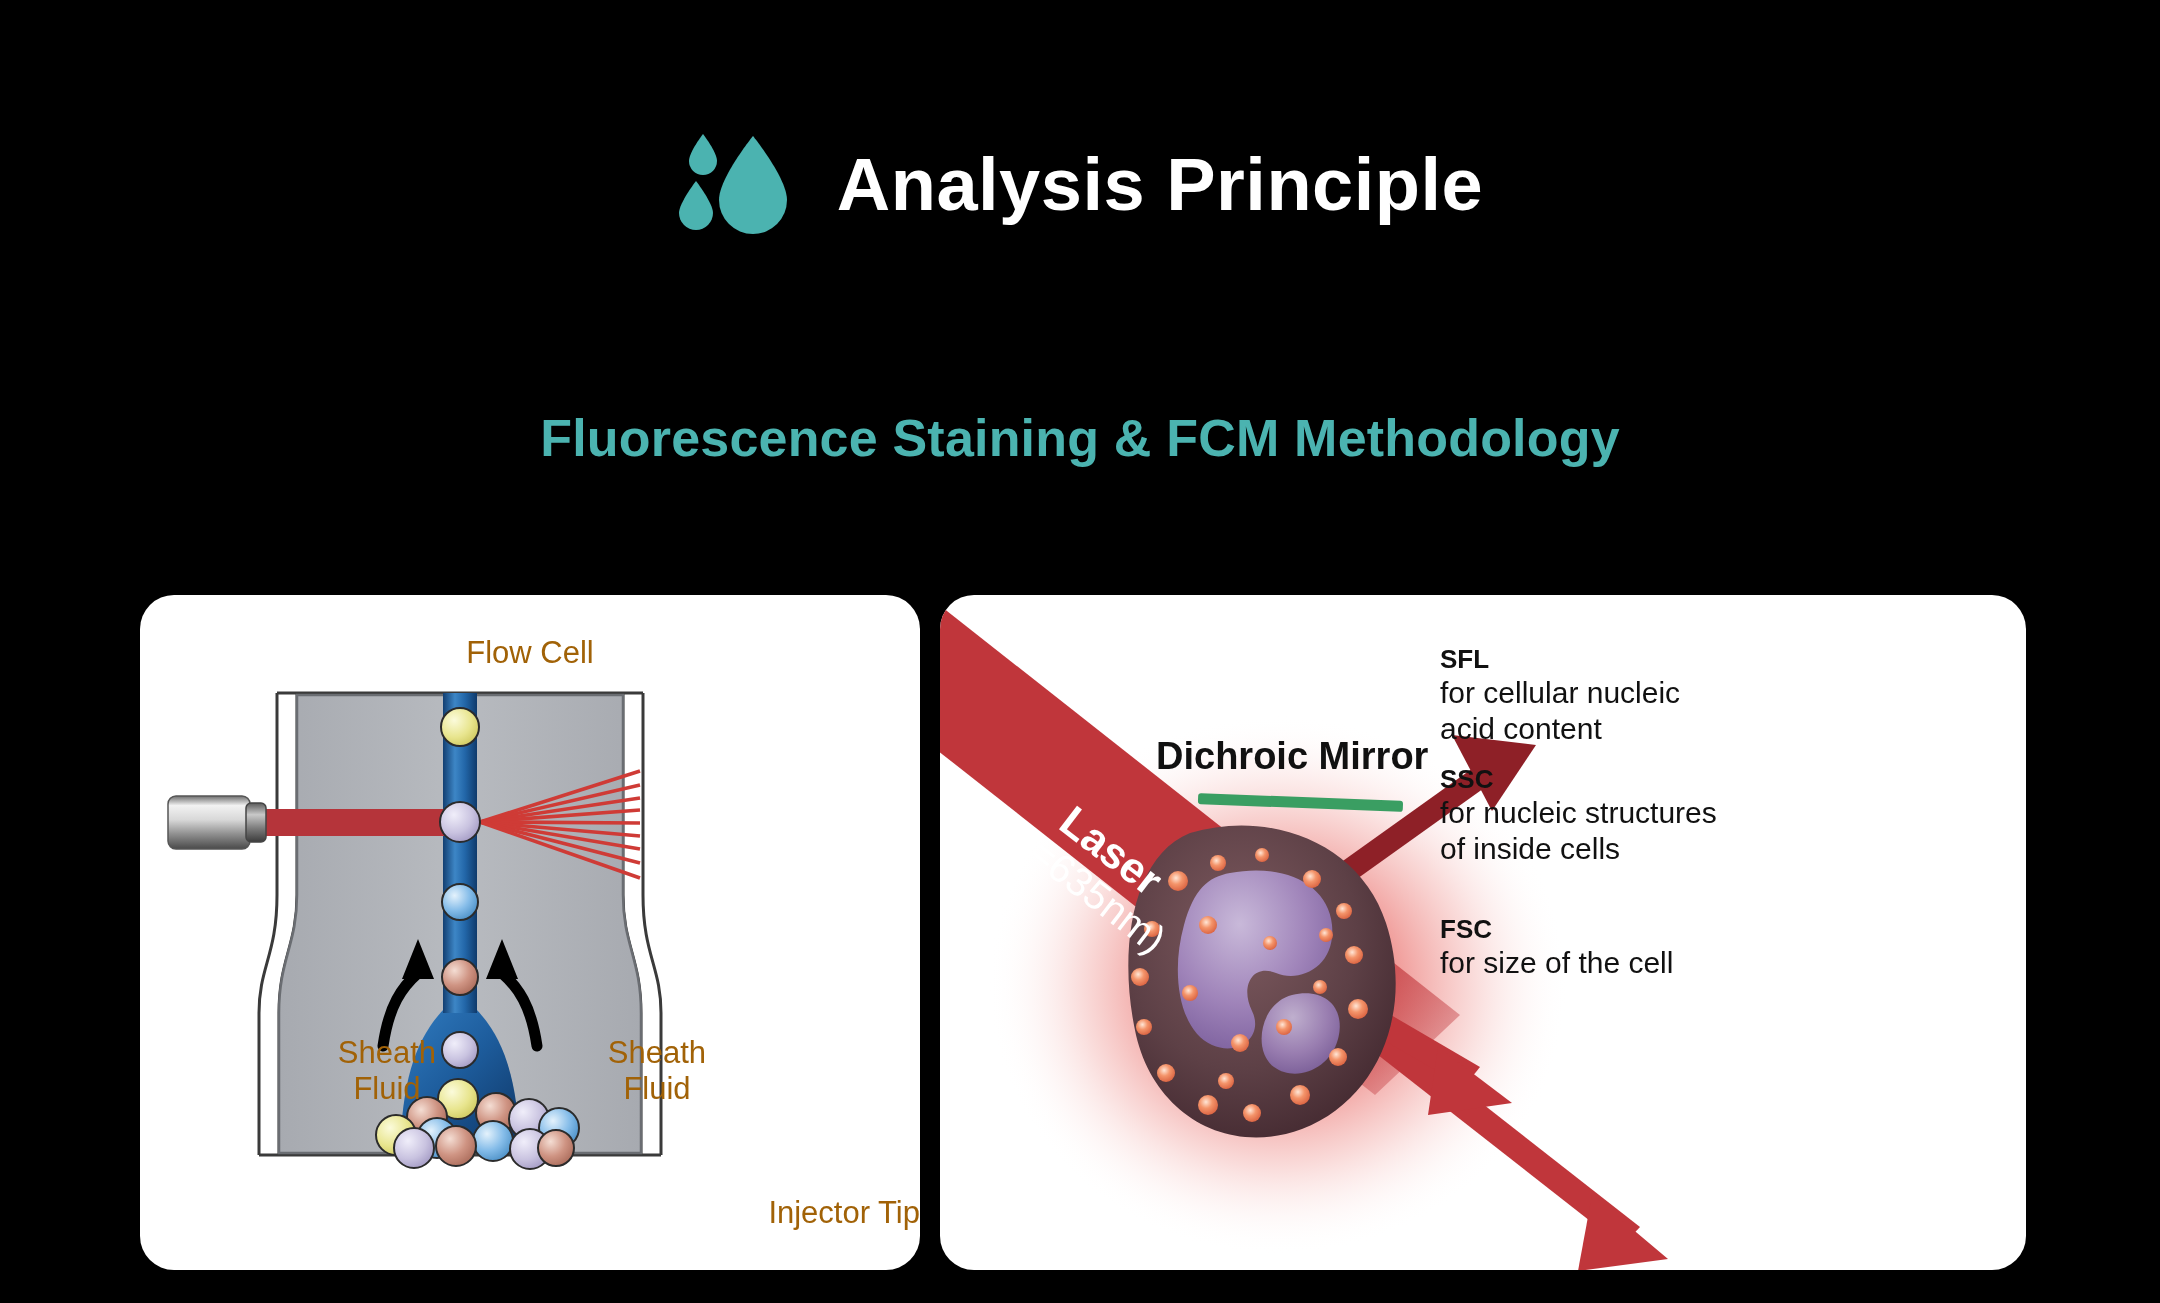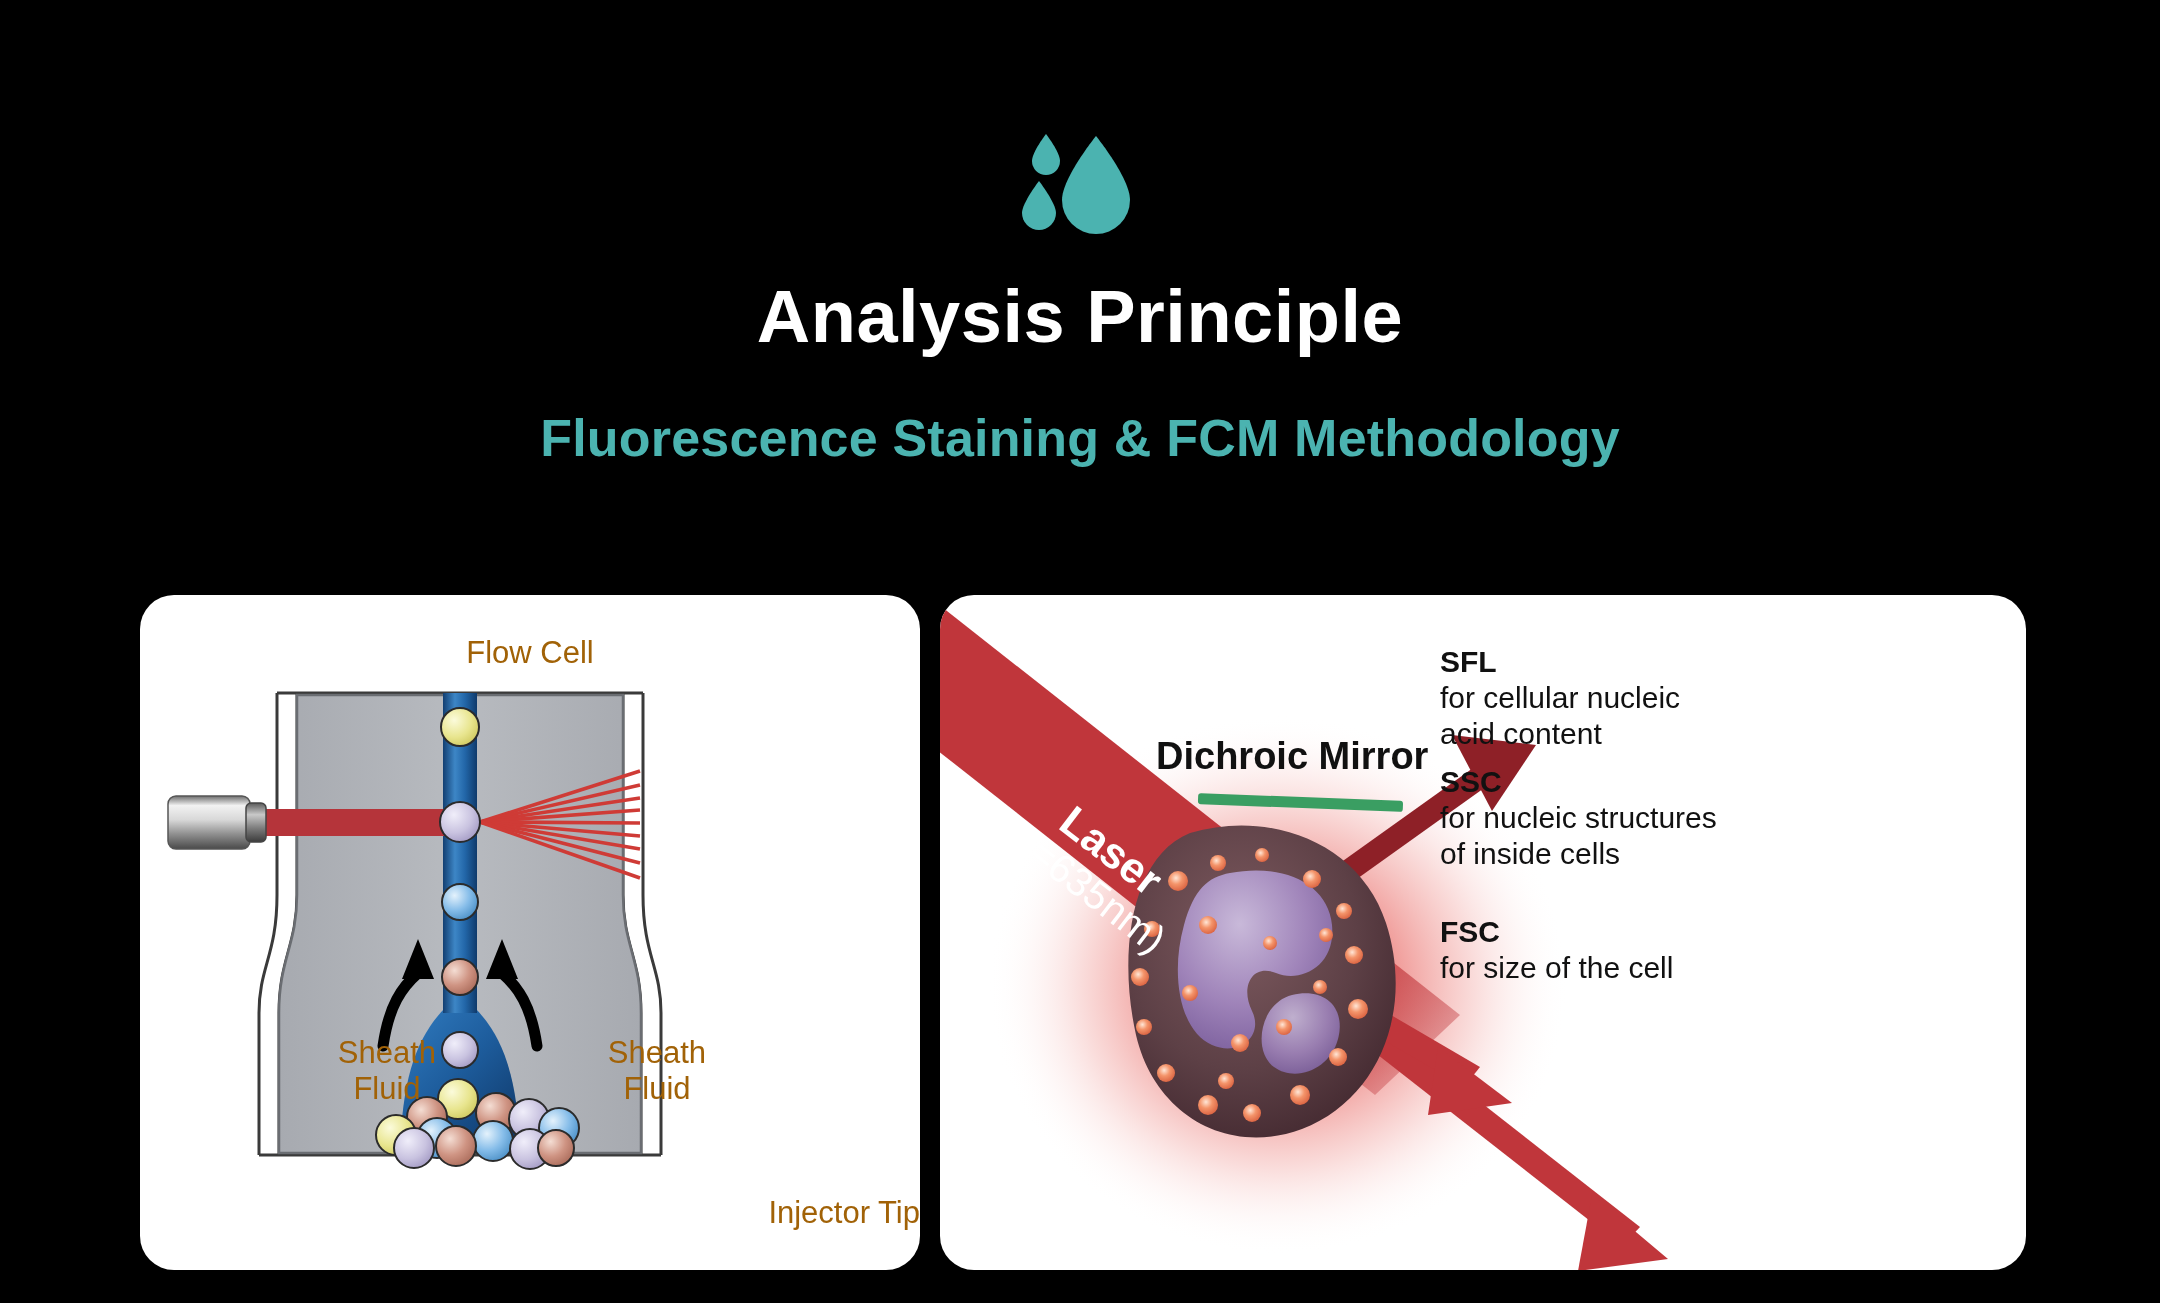--- a/index.html
+++ b/index.html
@@ -6,21 +6,21 @@
   html,body{ background:#000; }
   body{
     width:2160px; height:1303px;
     font-family:"Liberation Sans", sans-serif;
     position:relative; overflow:hidden;
   }
 
   
   #header{
     position:absolute; left:0; top:130px; width:2160px;
-    display:flex; align-items:center; justify-content:center; gap:40px;flex-direction:column;
+    display:flex; align-items:center; justify-content:center; gap:40px;
   }
   #logo{ width:120px; height:110px; position:relative; flex:0 0 auto; }
   #title{
     color:#ffffff; font-size:74px; font-weight:bold; letter-spacing:.5px;
     white-space:nowrap; line-height:1;
   }
 
   #subtitle{
     position:absolute; left:0; top:396px; width:2160px; text-align:center;
     color:#4bb3b0; font-size:52px; font-weight:bold; letter-spacing:.2px;margin-top:12px;
@@ -36,21 +36,21 @@
   
   .lbl{ position:absolute; color:#a16207; font-size:31px; line-height:1.16; white-space:nowrap; }
   #flowcell-label{ left:0; top:40px; width:780px; text-align:center; }
   #injector-label{ left:0; top:600px; width:780px; text-align:right; }
   #focused-label{ left:52px; top:252px; width:300px; text-align:center; }
   #sheath-left-label{ left:162px; top:440px; width:170px; text-align:center; }
   #sheath-right-label{ left:432px; top:440px; width:170px; text-align:center; }
 
   
   .rlbl{ position:absolute; color:#111; }
-  .rlbl .hd{ font-size:30px; font-weight:bold; line-height:1.15; }
+  .rlbl .hd{ font-size:26px; font-weight:bold; line-height:1.15; }
   .rlbl .sb{ font-size:30px; line-height:1.20; }
   #sfl-label{ left:500px; top:50px; }
   #ssc-label{ left:500px; top:170px; }
   #fsc-label{ left:500px; top:320px; }
   #dichroic-label{ left:216px; top:140px; font-size:38px; font-weight:bold; }
 
   #laser-text{
     position:absolute; left:-52px; top:230px; width:420px;
     transform:rotate(37.5deg); transform-origin:50% 50%;
     text-align:center; color:#fff; pointer-events:none;

